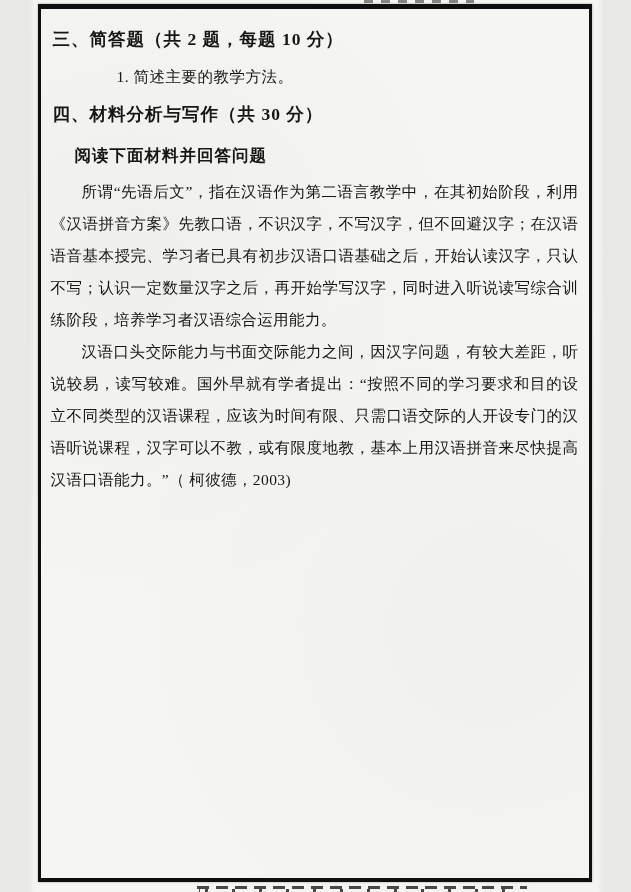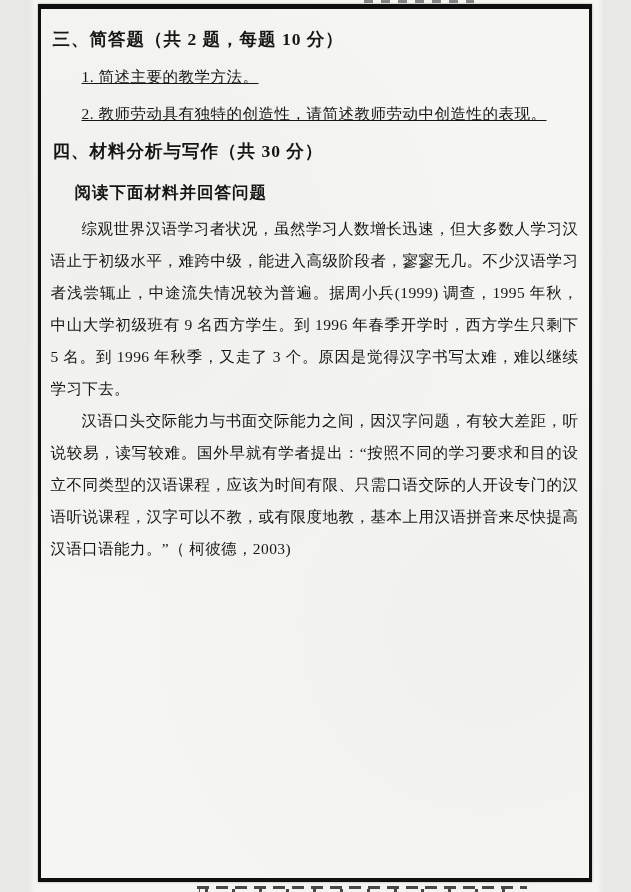--- a/index.html
+++ b/index.html
@@ -43,24 +43,23 @@
     font-size:17.5px;
     font-weight:bold;
     letter-spacing:1px;
     margin:10px 0 0 2px;
     line-height:24px;
   }
   .sec-heading.second { margin-top:14px; }
 
   .q-item {
     font-size:15.5px;
-    margin:15px 0 0 31px;
+    margin:15px 0 0 66px;
     line-height:22px;
     letter-spacing:0.5px;
-    text-decoration:underline;
   }
 
   .instruction {
     font-size:16.5px;
     font-weight:bold;
     margin:19px 0 0 24px;
     line-height:22px;
     letter-spacing:1px;
   }
 
@@ -100,28 +99,27 @@
   <div class="cutoff-top"></div>
 
   <div class="frame"></div>
 
   <div class="content">
 
     <div class="sec-heading">三、简答题（共 2 题，每题 10 分）</div>
 
     <div class="q-item">1. 简述主要的教学方法。</div>
 
-    <div class="q-item">2. 教师劳动具有独特的创造性，请简述教师劳动中创造性的表现。</div>
 
     <div class="sec-heading second">四、材料分析与写作（共 30 分）</div>
 
     <div class="instruction">阅读下面材料并回答问题</div>
 
     <div class="material">
-      <p>综观世界汉语学习者状况，虽然学习人数增长迅速，但大多数人学习汉语止于初级水平，难跨中级，能进入高级阶段者，寥寥无几。不少汉语学习者浅尝辄止，中途流失情况较为普遍。据周小兵(1999) 调查，1995 年秋，中山大学初级班有 9 名西方学生。到 1996 年春季开学时，西方学生只剩下 5 名。到 1996 年秋季，又走了 3 个。原因是觉得汉字书写太难，难以继续学习下去。</p>
+      <p>所谓“先语后文”，指在汉语作为第二语言教学中，在其初始阶段，利用《汉语拼音方案》先教口语，不识汉字，不写汉字，但不回避汉字；在汉语语音基本授完、学习者已具有初步汉语口语基础之后，开始认读汉字，只认不写；认识一定数量汉字之后，再开始学写汉字，同时进入听说读写综合训练阶段，培养学习者汉语综合运用能力。</p>
       <p>汉语口头交际能力与书面交际能力之间，因汉字问题，有较大差距，听说较易，读写较难。国外早就有学者提出：“按照不同的学习要求和目的设立不同类型的汉语课程，应该为时间有限、只需口语交际的人开设专门的汉语听说课程，汉字可以不教，或有限度地教，基本上用汉语拼音来尽快提高汉语口语能力。”（ 柯彼德，2003)</p>
     </div>
 
   </div>
 
   <div class="cutoff-bottom"></div>
 
 </div>
 
 </body></html>

